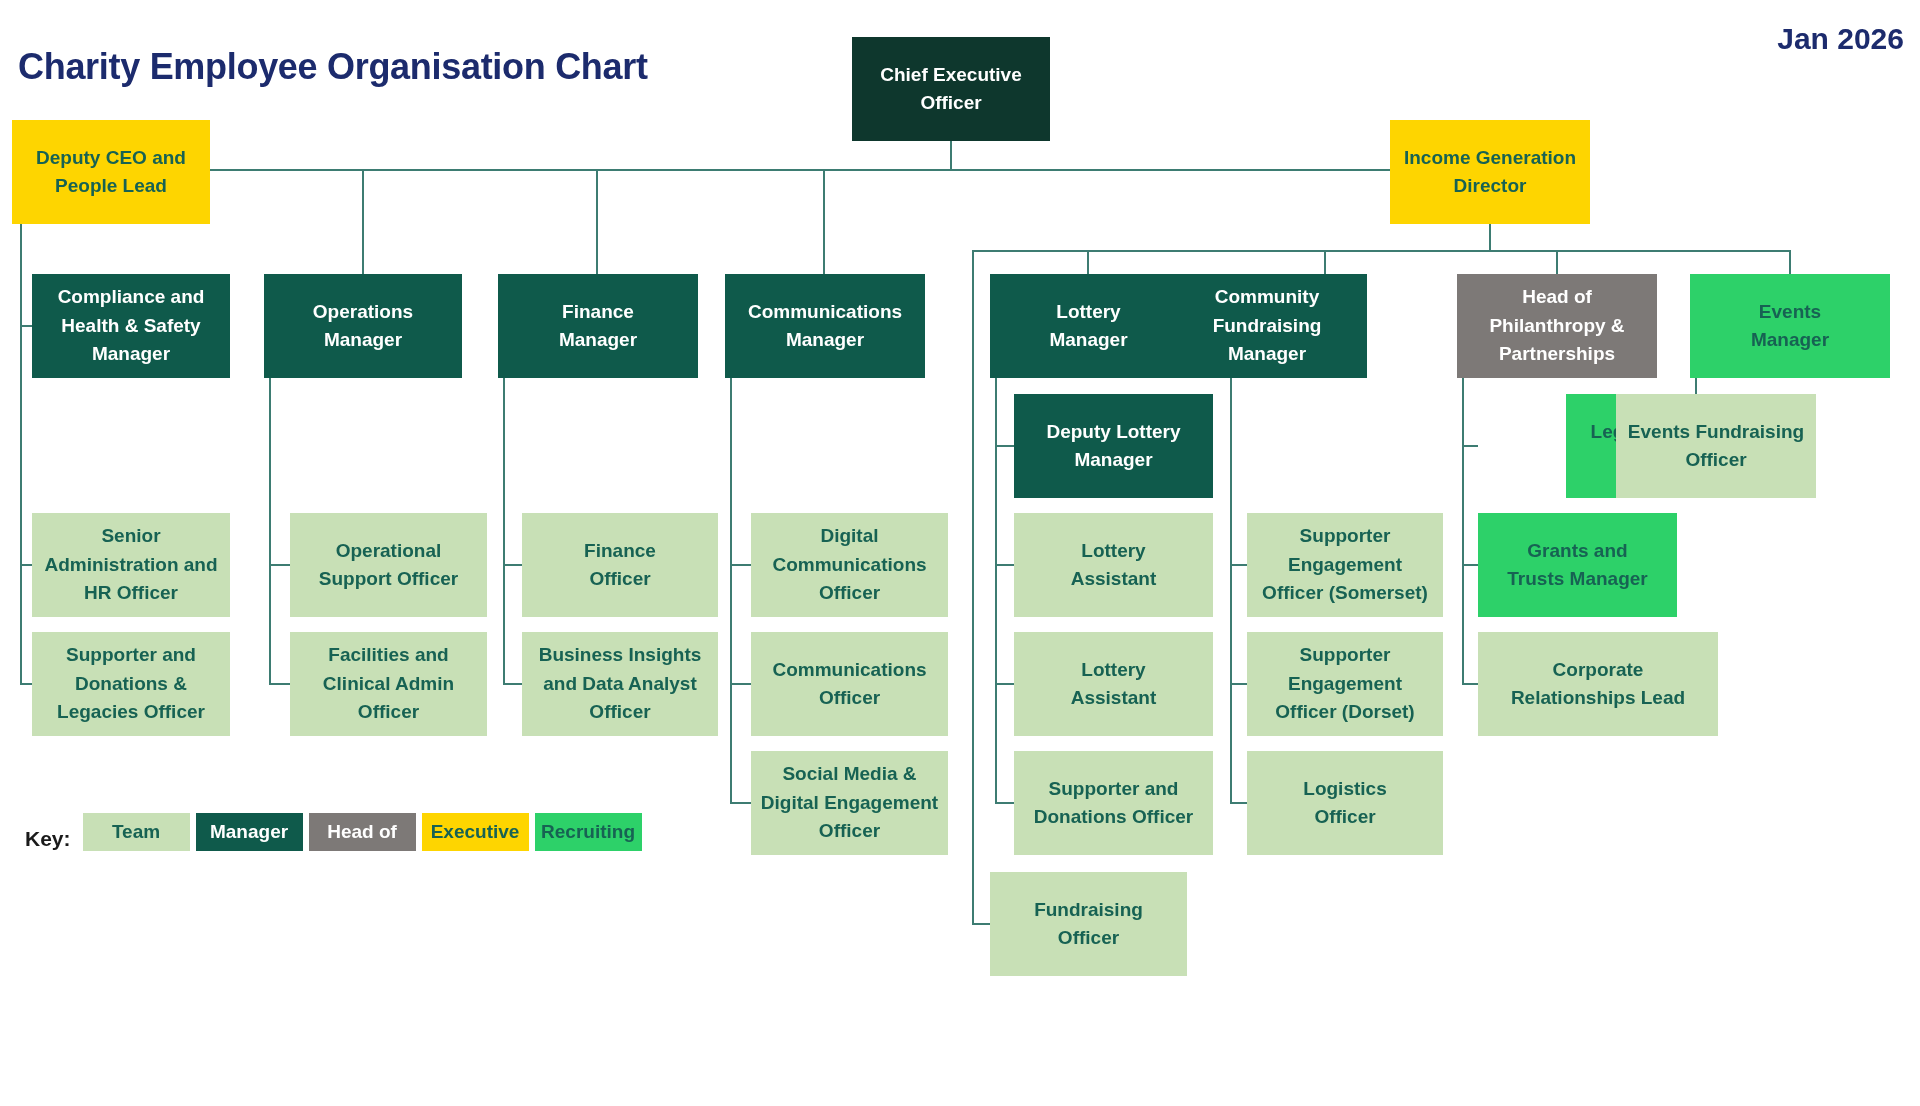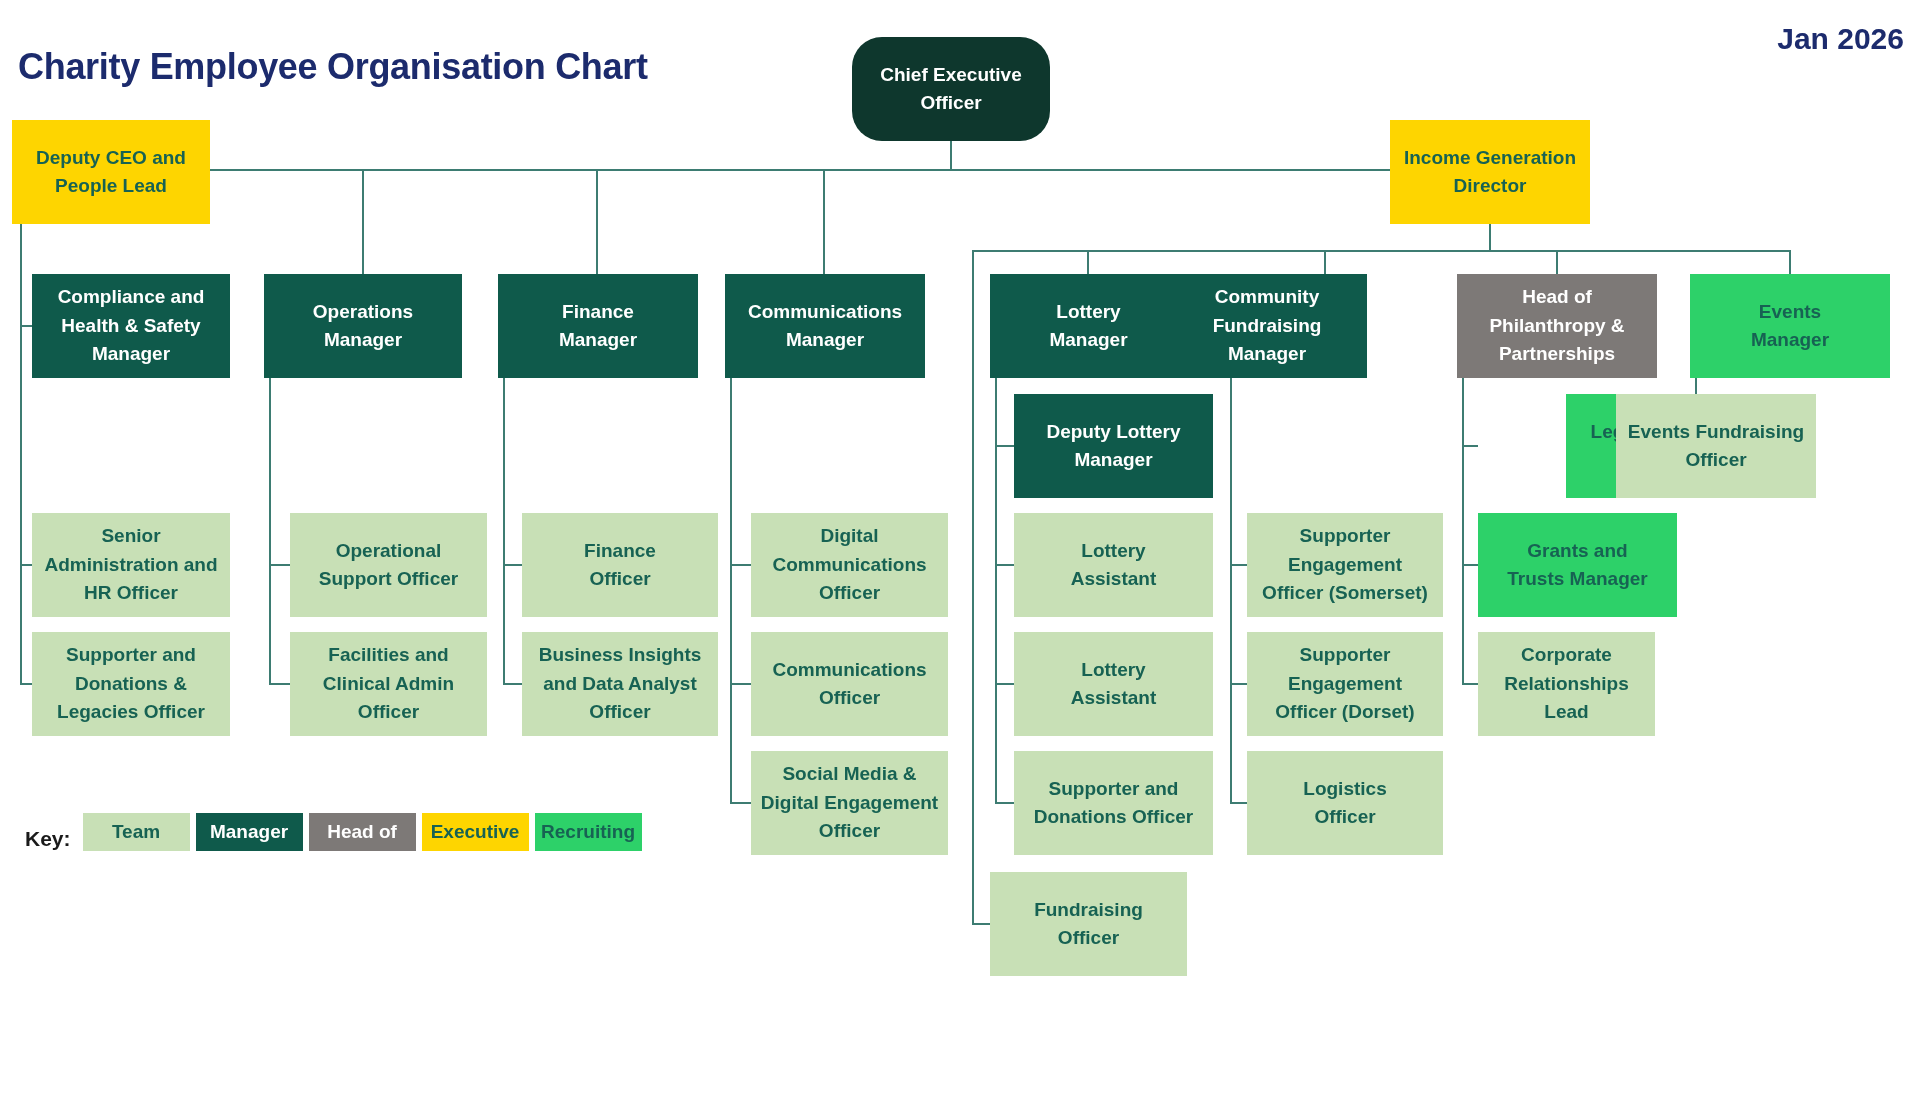--- a/index.html
+++ b/index.html
@@ -12,21 +12,21 @@
   html,body{margin:0;padding:0;}
   body{font-family:"Liberation Sans",sans-serif;background:#e8e8e8;}
   .canvas{position:relative;width:1920px;height:1106px;background:var(--background);overflow:hidden;}
   .title{position:absolute;left:18px;top:22px;font-size:36px;font-weight:700;color:var(--title);letter-spacing:-0.3px;}
   .date{position:absolute;right:16px;top:22px;font-size:30px;font-weight:700;color:var(--title);}
   .node{position:absolute;height:104px;display:flex;align-items:center;justify-content:center;
         text-align:center;white-space:pre-line;font-size:19px;line-height:1.5;font-weight:700;
         padding:0 2px;box-sizing:border-box;}
   .node.team{background:var(--team);color:var(--text-on-light);}
   .node.manager{background:var(--manager);color:var(--text-on-dark);}
-  .node.ceo{background:var(--ceo);color:var(--text-on-dark);border-radius:30px;}
+  .node.ceo{background:var(--ceo);color:var(--text-on-dark);}
   .node.executive{background:var(--executive);color:var(--text-on-light);}
   .node.head-of{background:var(--head-of);color:var(--text-on-dark);}
   .node.recruiting{background:var(--recruiting);color:var(--text-on-light);}
   .ln{position:absolute;background:var(--line);display:block;}
   .ln.v{width:2px;}
   .ln.h{height:2px;}
   .key{position:absolute;left:25px;top:813px;display:flex;align-items:flex-end;}
   .key-label{font-size:21px;font-weight:700;color:var(--key-label);margin-right:12px;}
   .sw{width:107px;height:38px;display:flex;align-items:center;justify-content:center;
       font-size:19px;font-weight:700;margin-right:6px;}
@@ -157,21 +157,21 @@
   <div class="node team" style="left:522px;top:632px;width:196px">Business Insights
 and Data Analyst
 Officer</div>
   <div class="node team" style="left:751px;top:632px;width:197px">Communications
 Officer</div>
   <div class="node team" style="left:1014px;top:632px;width:199px">Lottery
 Assistant</div>
   <div class="node team" style="left:1247px;top:632px;width:196px">Supporter
 Engagement
 Officer (Dorset)</div>
-  <div class="node team" style="left:1478px;top:632px;width:177px">Corporate
+  <div class="node team" style="left:1478px;top:632px;width:240px">Corporate
 Relationships Lead</div>
 
   <div class="node team" style="left:751px;top:751px;width:197px">Social Media &amp;
 Digital Engagement
 Officer</div>
   <div class="node team" style="left:1014px;top:751px;width:199px">Supporter and
 Donations Officer</div>
   <div class="node team" style="left:1247px;top:751px;width:196px">Logistics
 Officer</div>
 

